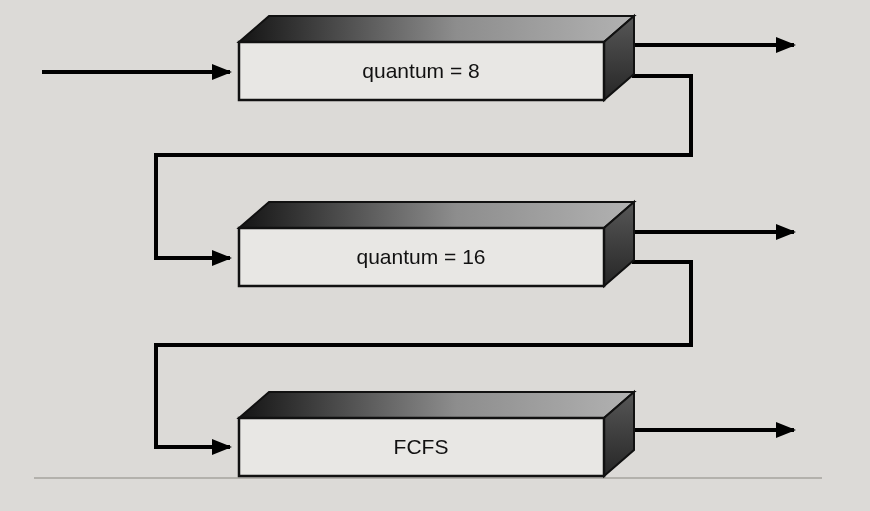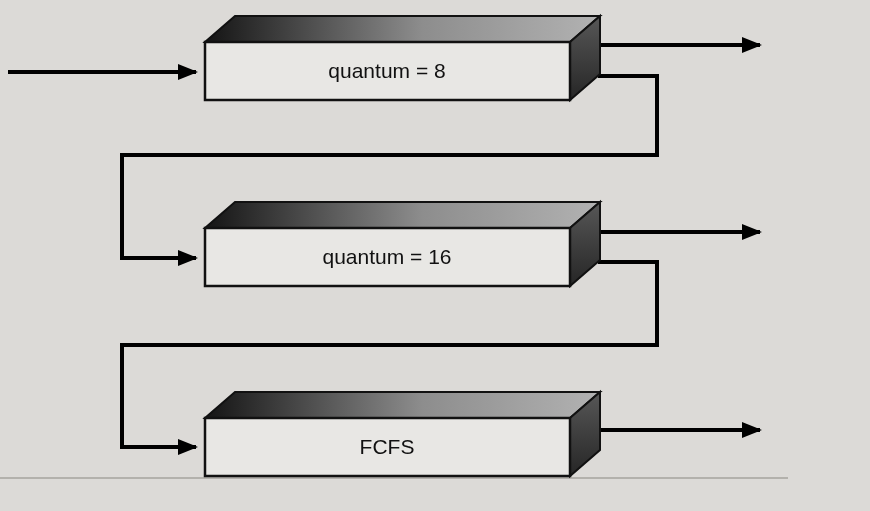--- a/index.html
+++ b/index.html
@@ -9,20 +9,21 @@
   body {
     background: #dcdad7;
     font-family: "Liberation Sans", sans-serif;
   }
   .stage {
     position: relative;
     width: 788px;
     height: 511px;
     background: #dcdad7;
     overflow: hidden;
+    padding-left: 34px;
   }
   svg {
     display: block;
   }
   .queue-label {
     font-family: "Liberation Sans", sans-serif;
     font-size: 21px;
     fill: #111111;
   }
   .flow-line {

